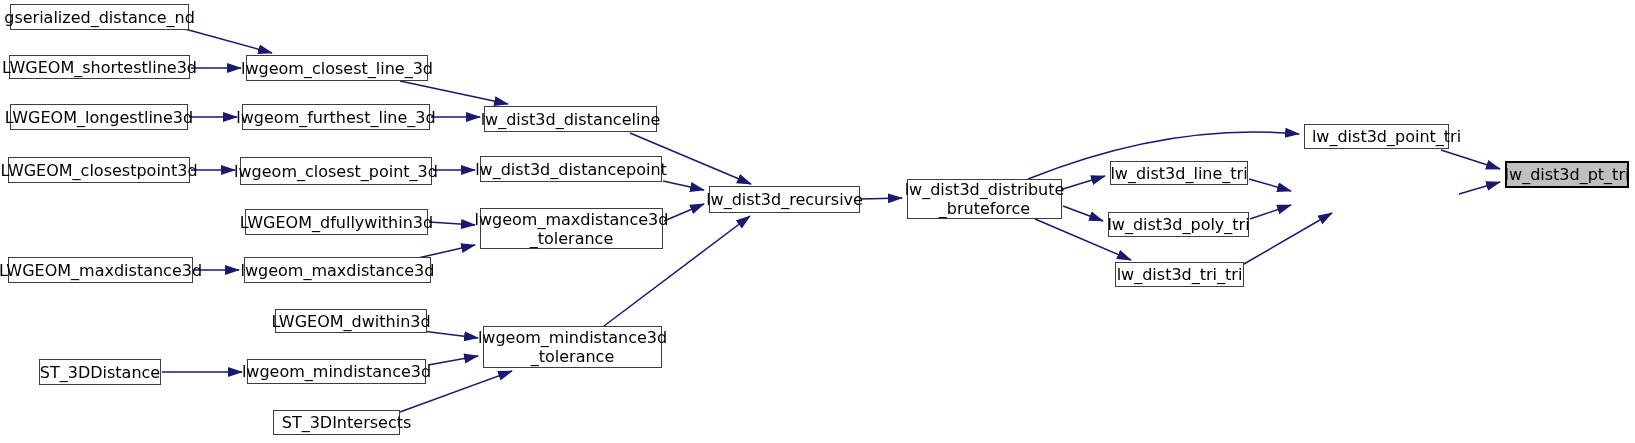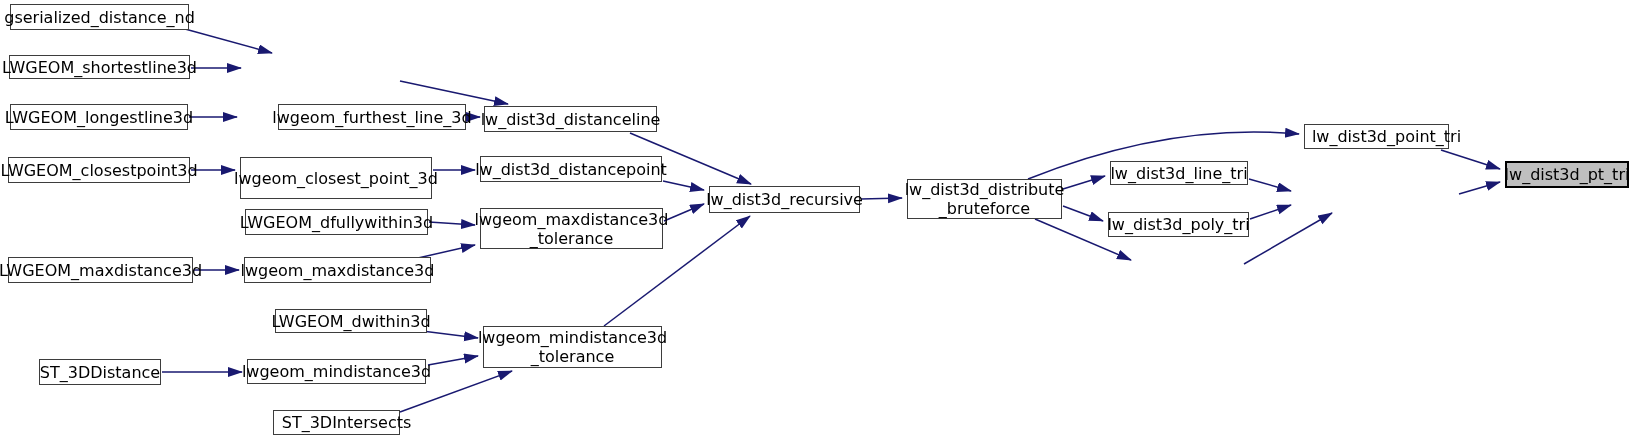--- a/index.html
+++ b/index.html
@@ -85,24 +85,27 @@
       </div>
       <div class="node" style="left: 8px; top: 157px; width: 182px; height: 26px;">
         <div class="node-line">LWGEOM_closestpoint3d</div>
       </div>
       <div class="node" style="left: 8px; top: 257px; width: 185px; height: 26px;">
         <div class="node-line">LWGEOM_maxdistance3d</div>
       </div>
       <div class="node" style="left: 39px; top: 359px; width: 122px; height: 26px;">
         <div class="node-line">ST_3DDistance</div>
       </div>
-      <div class="node" style="left: 242px; top: 104px; width: 188px; height: 26px; margin-left: 36px;">
+      <div class="node" style="left: 246px; top: 55px; width: 182px; height: 26px;">
+        <div class="node-line">lwgeom_closest_line_3d</div>
+      </div>
+      <div class="node" style="left: 242px; top: 104px; width: 188px; height: 26px;">
         <div class="node-line">lwgeom_furthest_line_3d</div>
       </div>
-      <div class="node" style="left: 240px; top: 157px; width: 192px; height: 42px;">
+      <div class="node" style="left: 240px; top: 157px; width: 192px; height: 28px;">
         <div class="node-line">lwgeom_closest_point_3d</div>
       </div>
       <div class="node" style="left: 245px; top: 209px; width: 183px; height: 26px;">
         <div class="node-line">LWGEOM_dfullywithin3d</div>
       </div>
       <div class="node" style="left: 244px; top: 257px; width: 187px; height: 26px;">
         <div class="node-line">lwgeom_maxdistance3d</div>
       </div>
       <div class="node" style="left: 243px; top: 309px; width: 152px; height: 24px; margin-left: 32px;">
         <div class="node-line">LWGEOM_dwithin3d</div>
@@ -133,20 +136,23 @@
       <div class="node" style="left: 907px; top: 179px; width: 155px; height: 40px;">
         <div class="node-line">lw_dist3d_distribute</div>
         <div class="node-line">_bruteforce</div>
       </div>
       <div class="node" style="left: 1110px; top: 161px; width: 138px; height: 24px;">
         <div class="node-line">lw_dist3d_line_tri</div>
       </div>
       <div class="node" style="left: 1108px; top: 212px; width: 141px; height: 25px;">
         <div class="node-line">lw_dist3d_poly_tri</div>
       </div>
+      <div class="node" style="left: 1115px; top: 262px; width: 129px; height: 25px;">
+        <div class="node-line">lw_dist3d_tri_tri</div>
+      </div>
       <div class="node" style="left: 1304px; top: 124px; width: 145px; height: 25px; padding-left: 20px;">
         <div class="node-line">lw_dist3d_point_tri</div>
       </div>
       <div class="node highlight" style="left: 1505px; top: 161px; width: 124px; height: 27px;">
         <div class="node-line">lw_dist3d_pt_tri</div>
       </div>
     </div>
 </div>
 
 </body></html>

